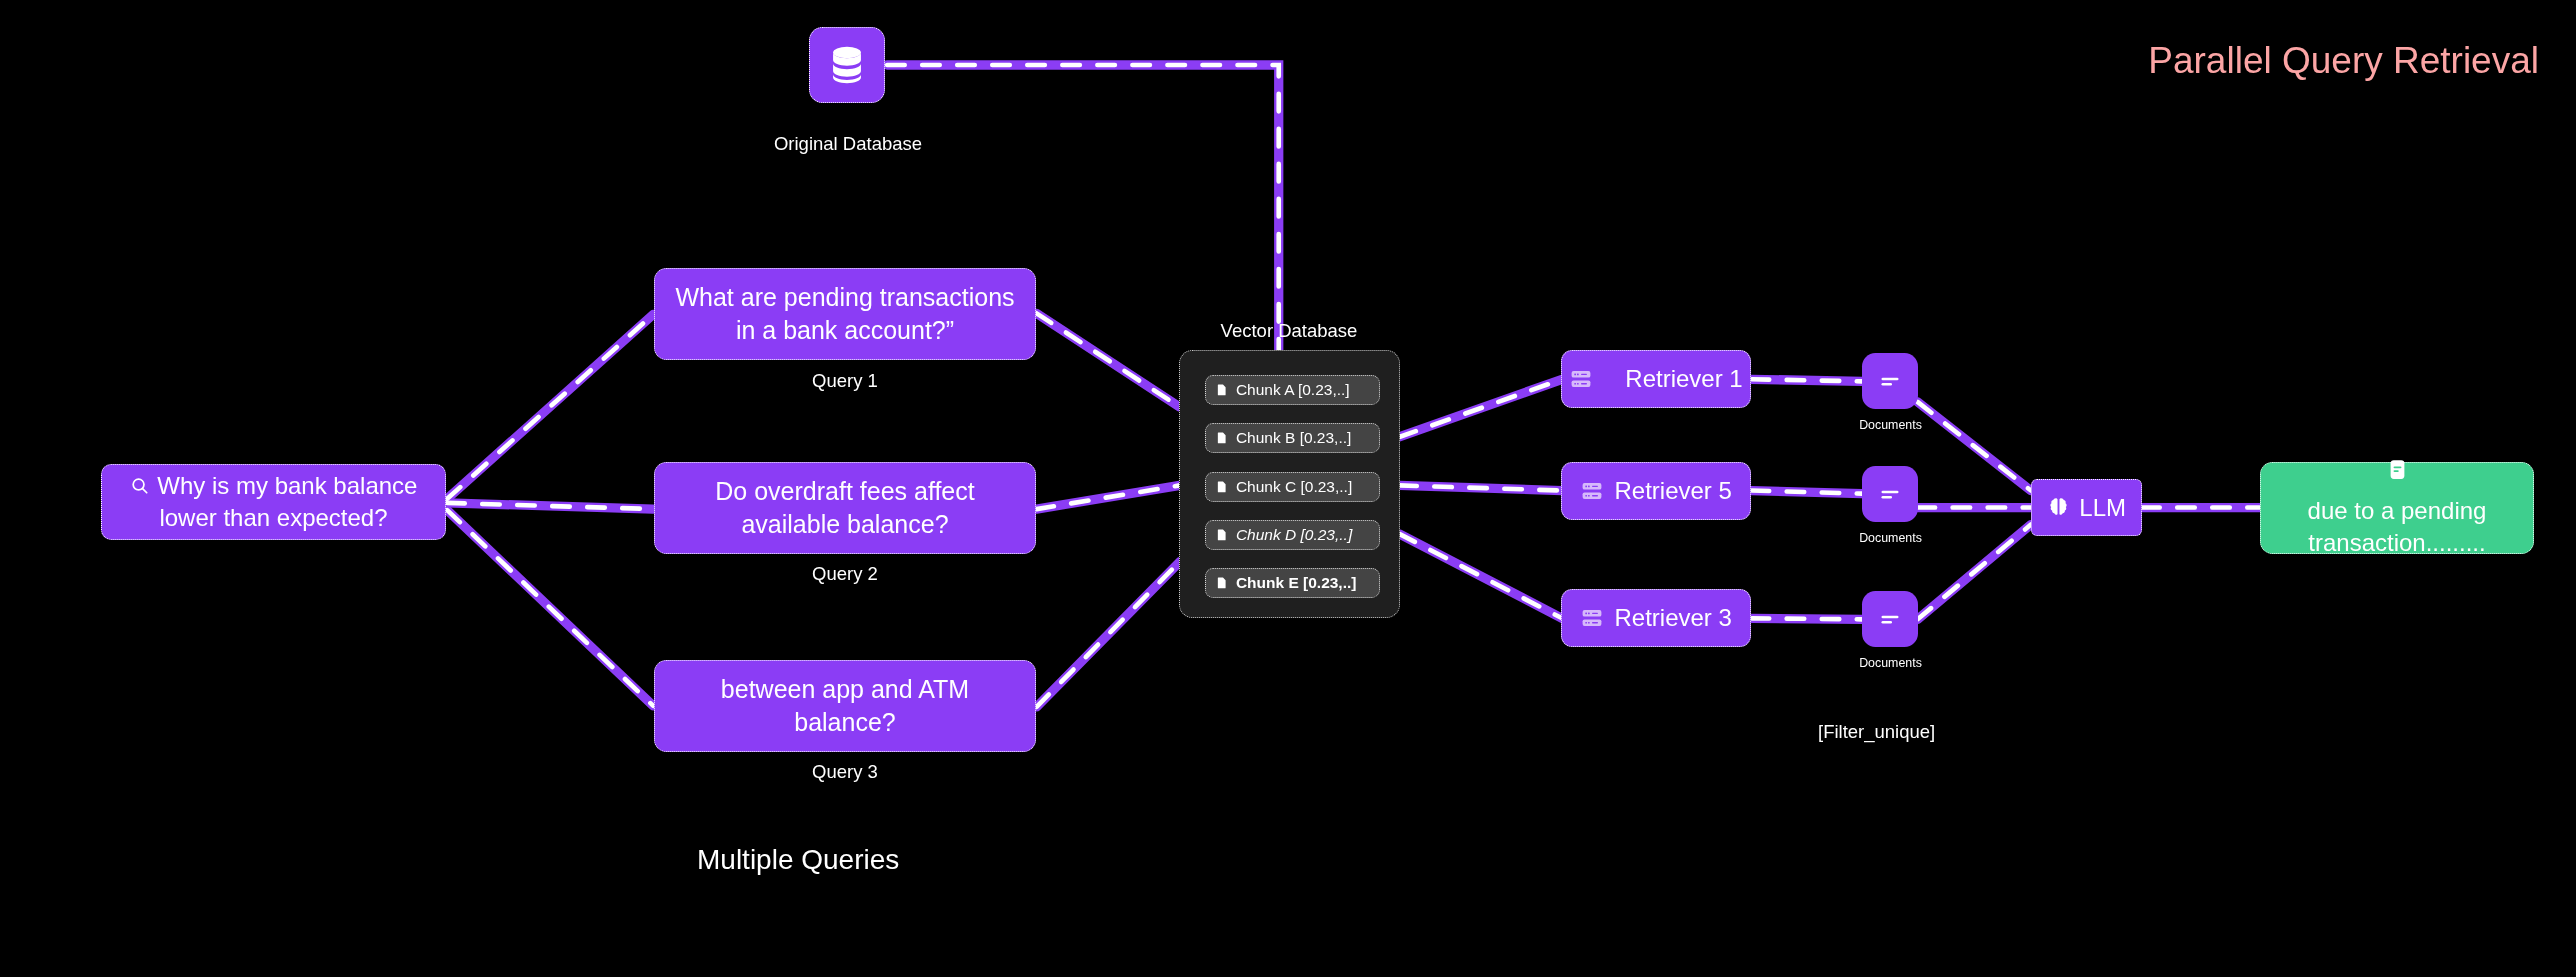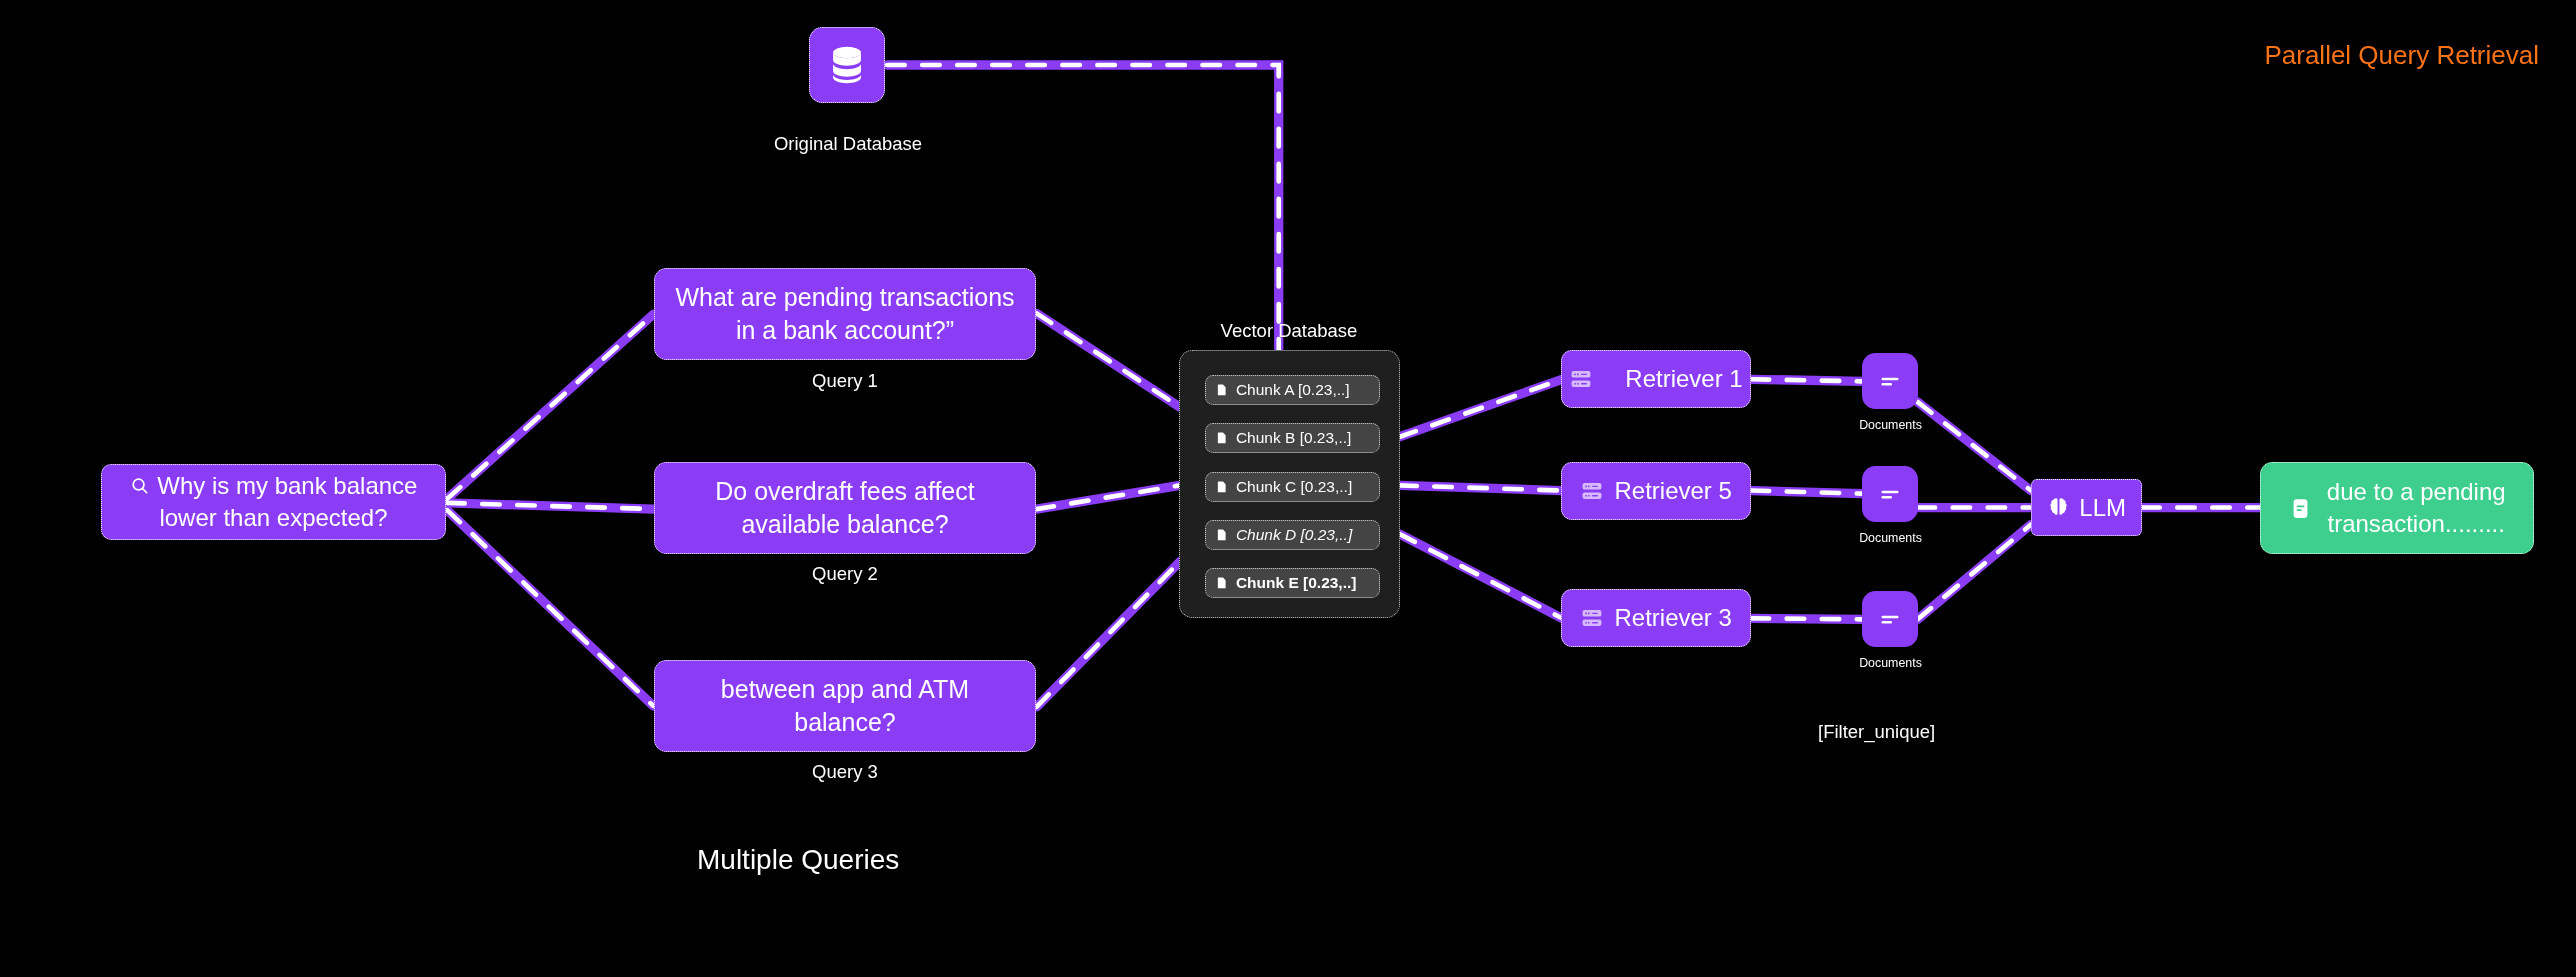--- a/index.html
+++ b/index.html
@@ -28,21 +28,21 @@
     position: absolute;
     display: flex;
     align-items: center;
     justify-content: center;
     border-radius: 11.3px;
     border: 1.5px dotted #ffffff;
     color: #ffffff;
     z-index: 5;
   }
   .purple { background: #8b3df5; }
-  .green  { background: #3ecf8e; }
+  .green  { background: #3ecf8e; flex-direction: column; }
 
   .qbox {
     width: 382px;
     height: 92px;
     border-radius: 12.4px;
     font-size: 25px;
     line-height: 1.32;
     text-align: center;
     padding: 0 13.4px;
   }
@@ -142,22 +142,22 @@
     line-height: 1.34;
     gap: 13.4px;
     padding: 0 11.3px;
   }
   #answer-node .atext { text-align: center; }
 
   
   #diagram-title {
     position: absolute;
     right: 71px; top: 40px;
-    color: #f97316;
-    font-size: 26px;
+    color: #fca5a5;
+    font-size: 37px;
     white-space: nowrap;
     z-index: 6;
   }
   #multiple-queries-label {
     position: absolute;
     left: 697px; top: 844px;
     color: #ffffff;
     font-size: 28px;
     white-space: nowrap;
     z-index: 6;

